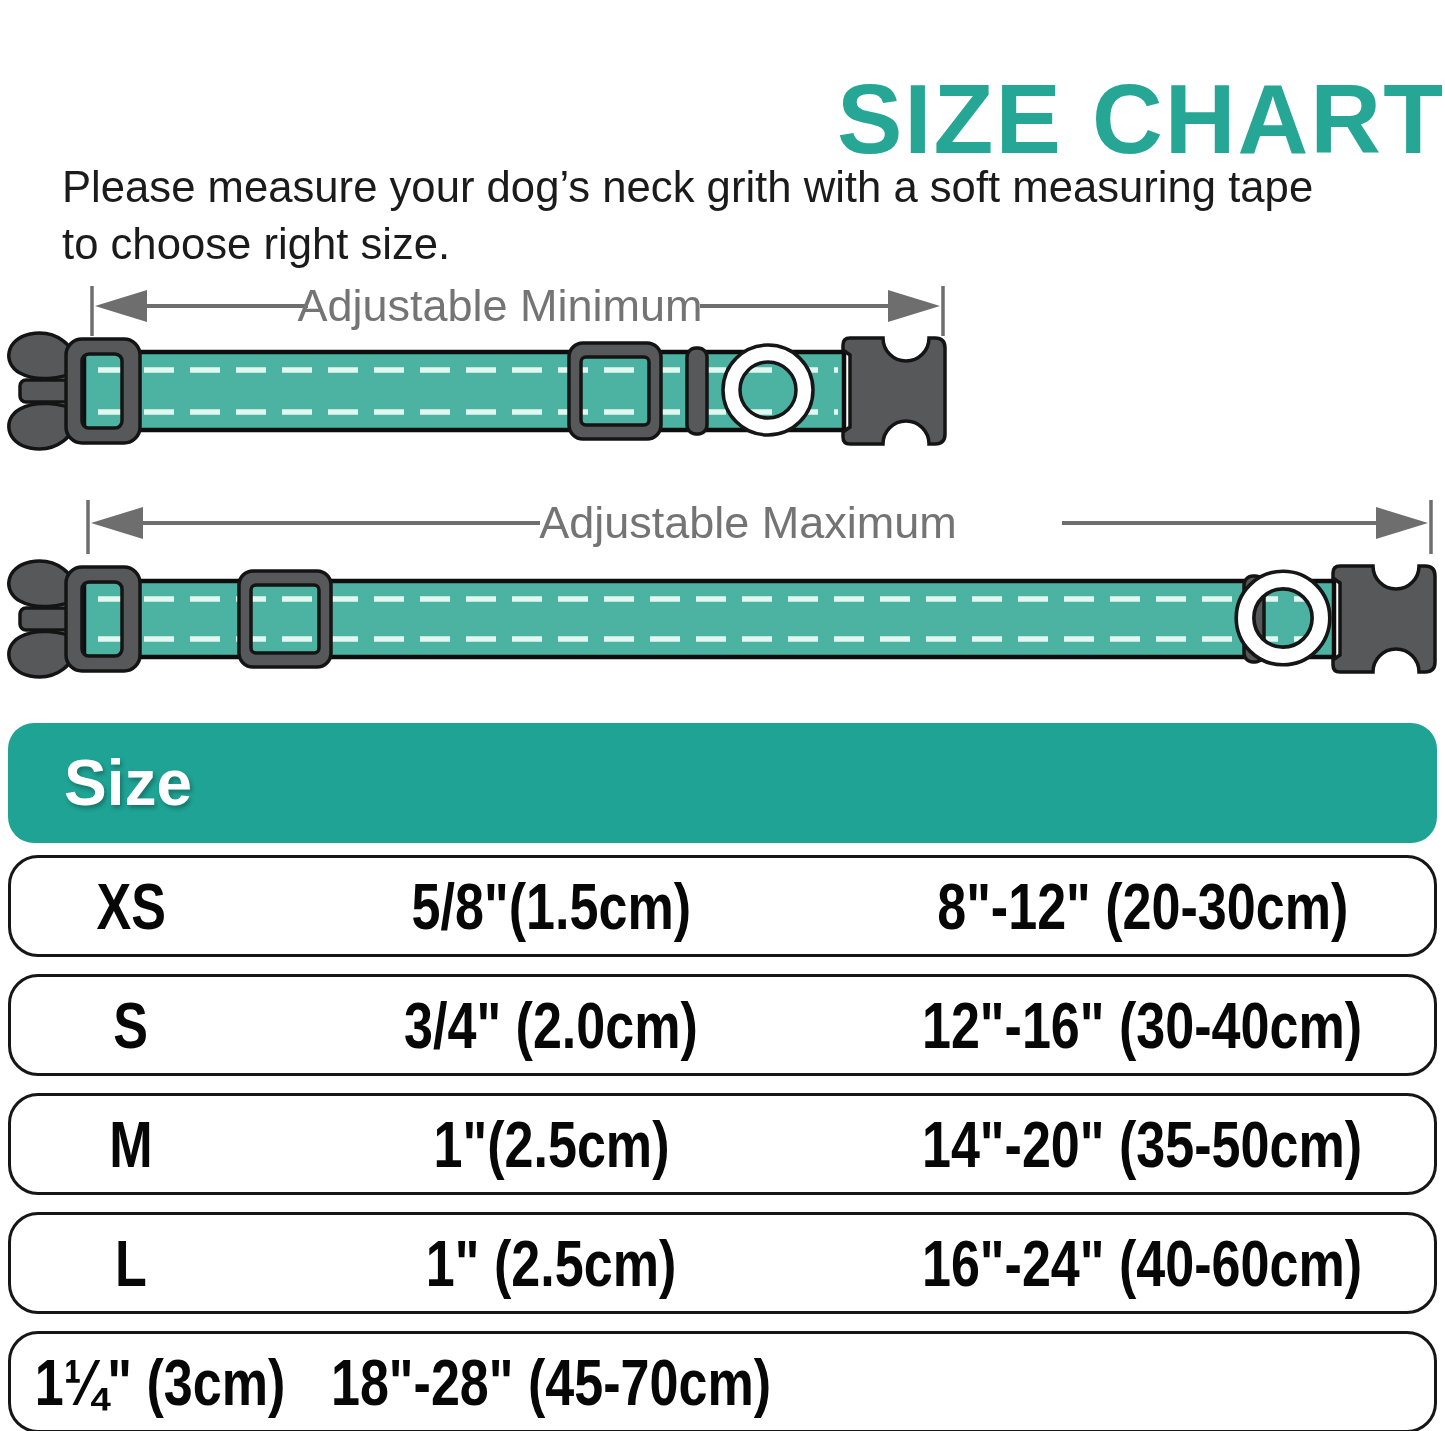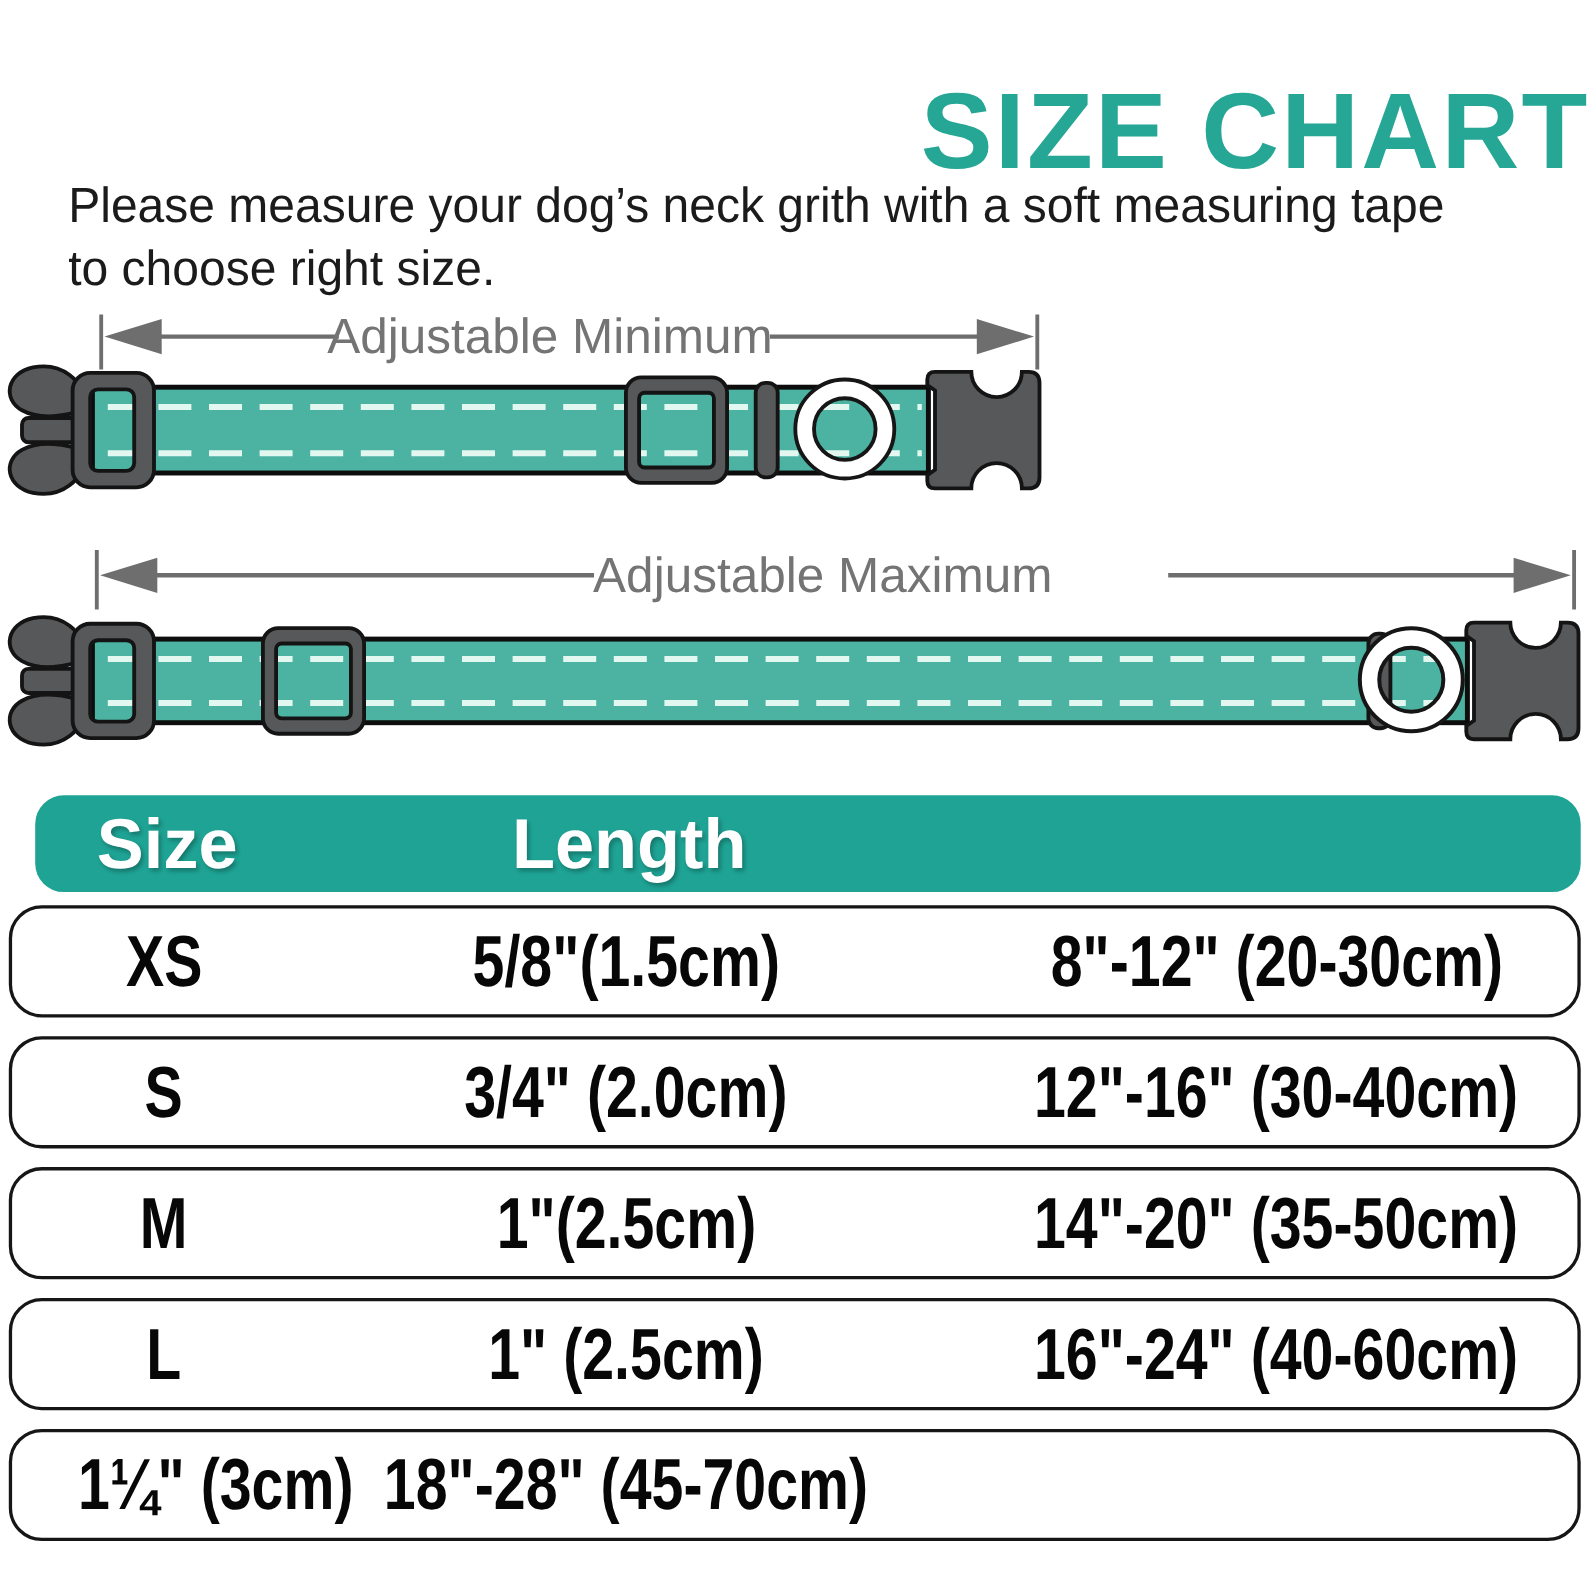--- a/index.html
+++ b/index.html
@@ -23,28 +23,28 @@
   .stitch{stroke:var(--stitch,#e2f7f0);stroke-width:5.5;stroke-dasharray:30 16;fill:none;}
   .dring{fill:#ffffff;stroke:#161616;stroke-width:3.5;fill-rule:evenodd;}
   .dim{stroke:var(--arrow,#6e6e6e);stroke-width:3.5;}
   .dimline{stroke:var(--arrow,#6e6e6e);stroke-width:4;}
   .dimhead{fill:var(--arrow,#6e6e6e);stroke:none;}
   .dimlabel{fill:#747474;font-size:45px;text-anchor:middle;
             font-family:"Liberation Sans",sans-serif;}
 
   .size-table{position:absolute;top:723px;left:8px;right:8px;}
   .thead{display:grid;grid-template-columns:240px 600px 1fr;align-items:center;
-         height:88px;background:var(--header,#1ea394);border-radius:26px;
-         color:#fff;font-weight:bold;font-size:64px;margin-left:24px;}
+         height:120px;background:var(--header,#1ea394);border-radius:26px;
+         color:#fff;font-weight:bold;font-size:64px;}
   .thead div{text-align:center;text-shadow:2px 3px 4px rgba(0,0,0,.28);}
   .trow{display:grid;grid-template-columns:240px 600px 1fr;align-items:center;
         height:102px;margin-top:17px;border:3px solid #161616;border-radius:30px;
         background:#fff;box-sizing:border-box;font-size:62px;font-weight:bold;color:#070707;}
   .thead + .trow{margin-top:12px;}
-  .trow div{text-align:center;white-space:nowrap;padding-left:36px;}
+  .trow div{text-align:center;white-space:nowrap;}
   .cond{display:inline-block;transform:scale(.84,1.06);}
 </style>
 </head>
 <body>
 
 <div class="page">
 
   <svg width="0" height="0" style="position:absolute" aria-hidden="true">
     <defs>
       <g id="prongs">
@@ -109,21 +109,20 @@
       <use href="#slider" transform="translate(285,127)"></use>
       <use href="#keeper" transform="translate(1254,127)"></use>
       <use href="#dring" transform="translate(1283,126) scale(1.04)"></use>
       <use href="#fbuckle" transform="translate(1333,127)"></use>
     </g>
   </svg>
 
   <div class="size-table">
     <div class="thead">
       <div>Size</div>
-      <div>Length</div>
     </div>
 
     <div class="trow">
       <div><span class="cond">XS</span></div>
       <div><span class="cond">5/8"(1.5cm)</span></div>
       <div><span class="cond">8"-12" (20-30cm)</span></div>
     </div>
     <div class="trow">
       <div><span class="cond">S</span></div>
       <div><span class="cond">3/4" (2.0cm)</span></div>

